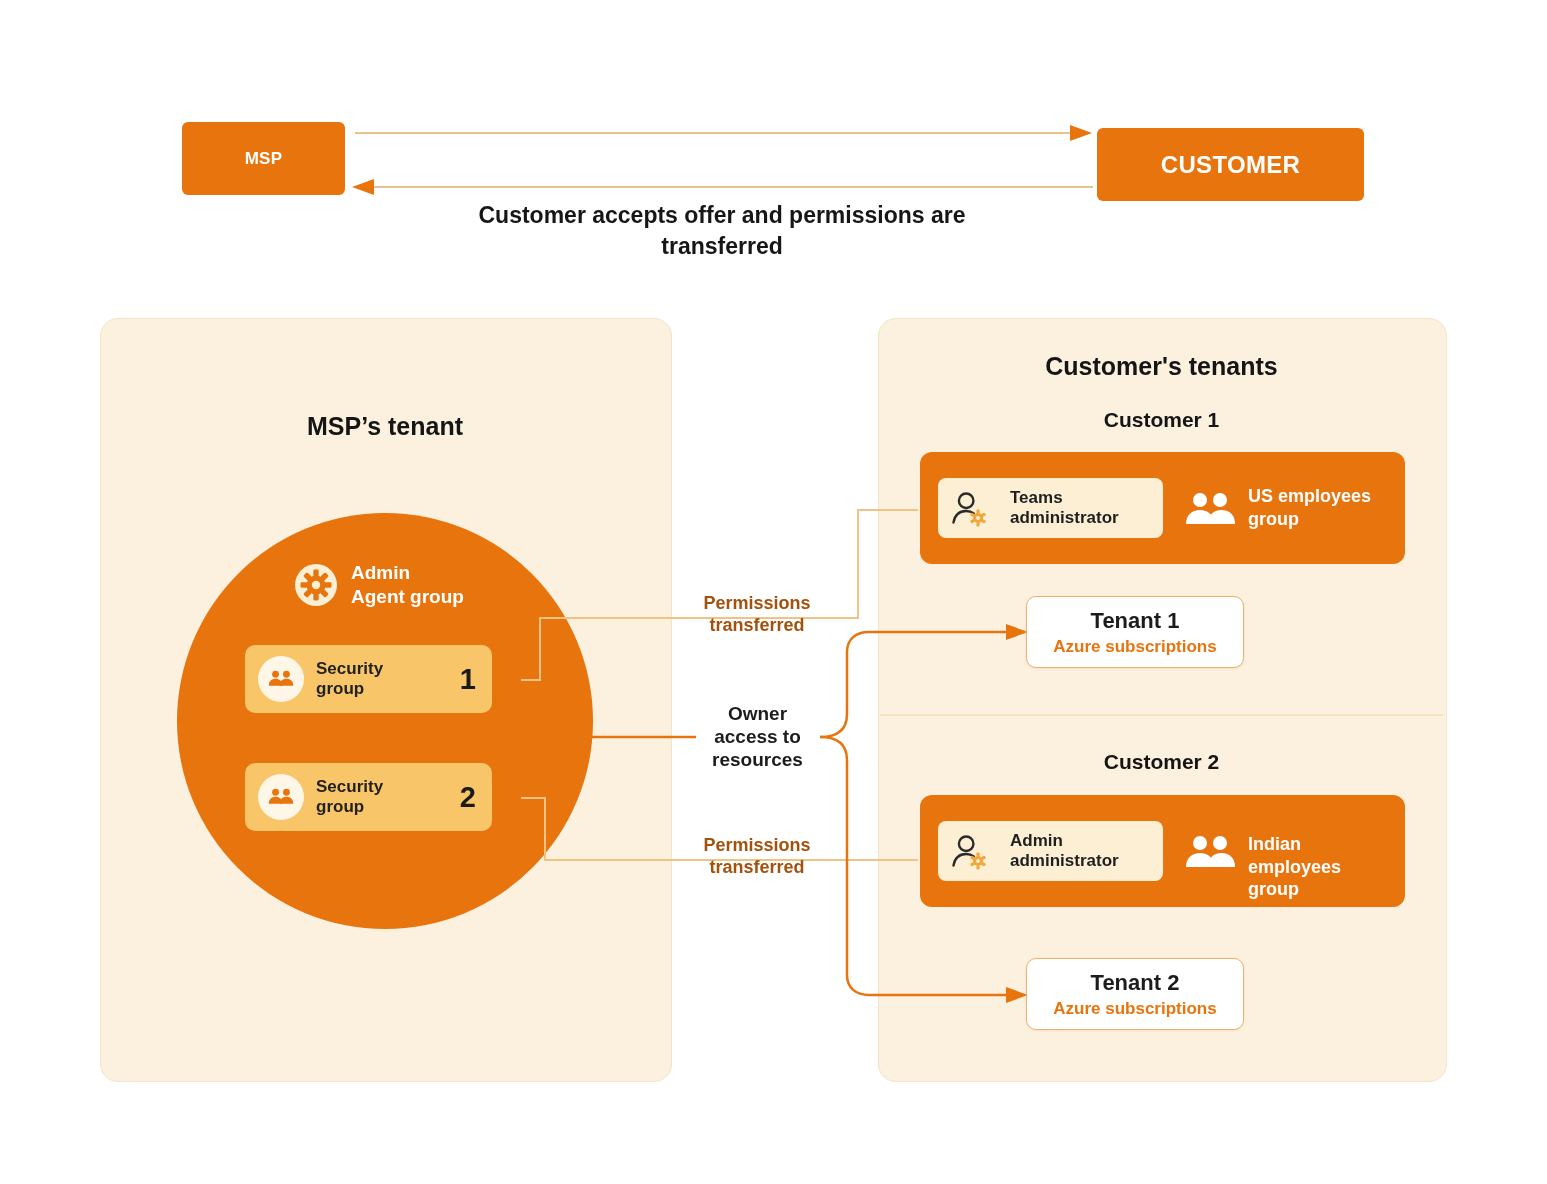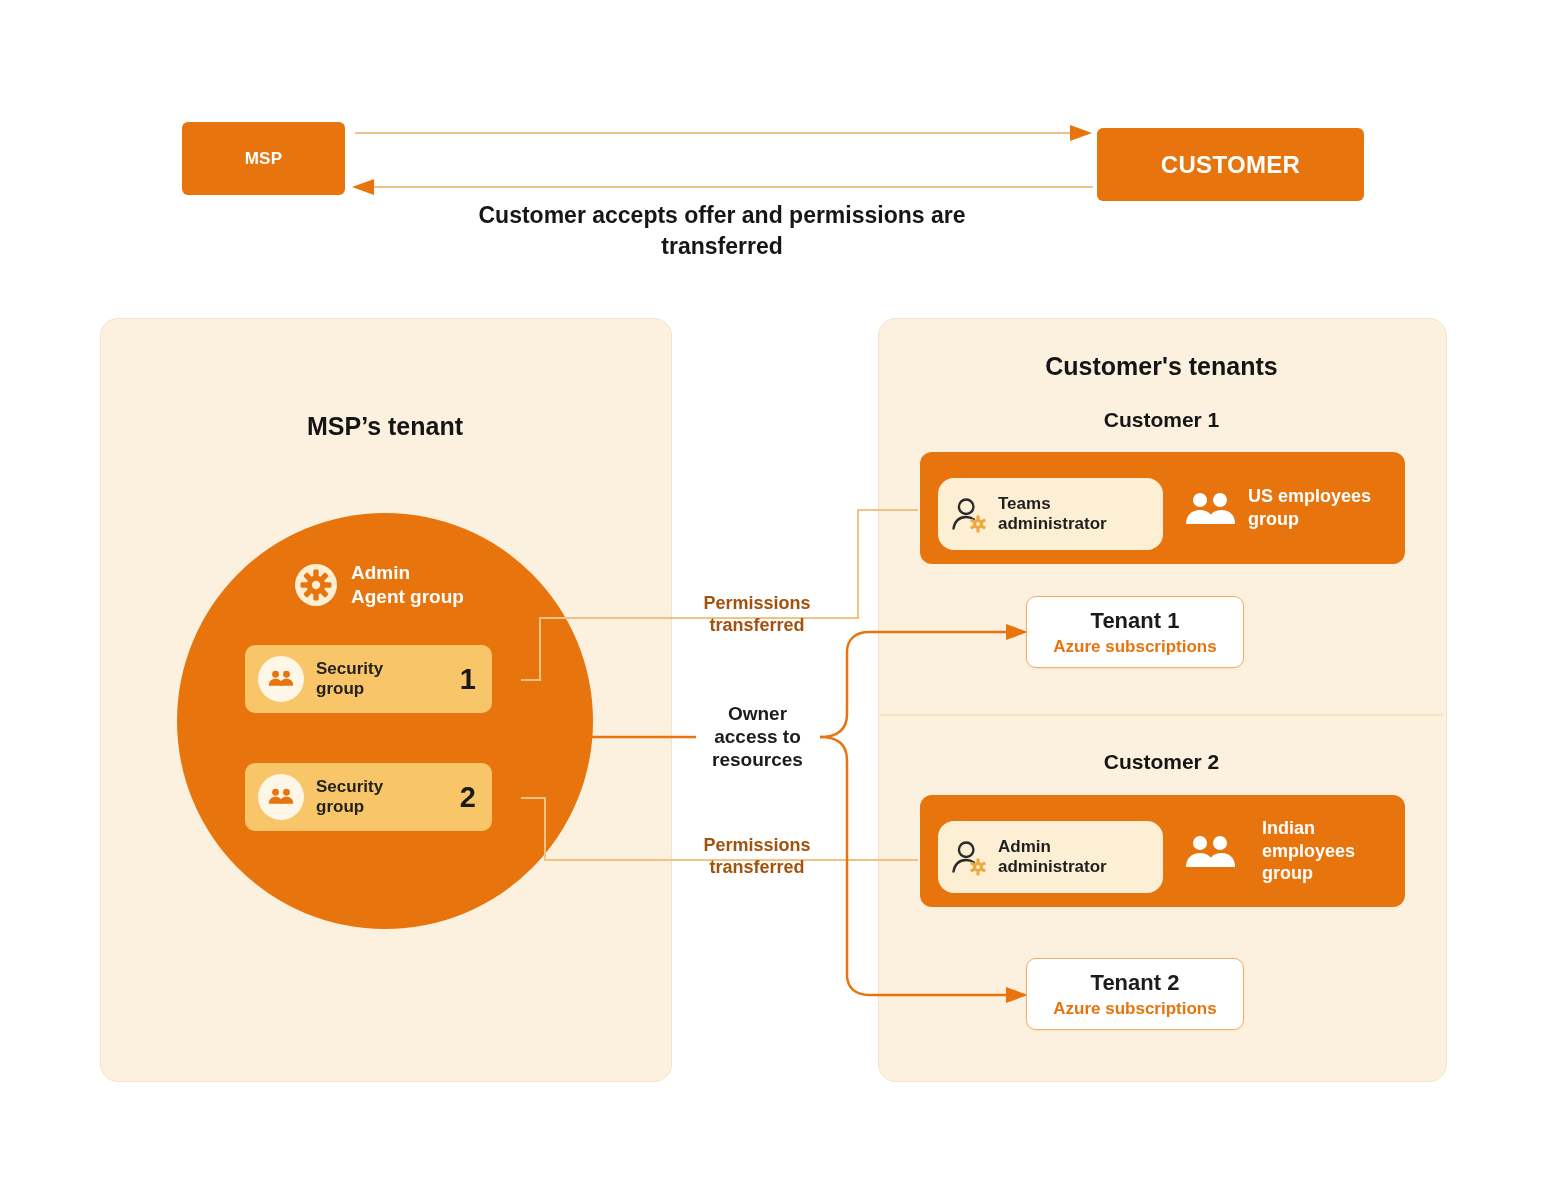--- a/index.html
+++ b/index.html
@@ -44,22 +44,22 @@
   
   .perm-label { width:150px; text-align:center; font-size:18px; font-weight:700;
     line-height:1.22; color:#A3520E; }
   .owner-label { left:700px; top:702px; width:115px; text-align:center; font-size:19px;
     font-weight:700; line-height:1.22; color:#1c1c1c; }
 
   
   .cust-heading { left:878px; width:567px; text-align:center; font-size:21px; font-weight:700; color:#151515; }
   .cust-box { left:920px; width:485px; height:112px; background:#E8740D; border-radius:12px; }
   .admin-chip {
-    position:absolute; left:18px; top:26px; width:225px; height:72px; background:#FCEFD4;
-    border-radius:16px; display:flex; align-items:center; gap:10px; padding-left:10px; box-sizing:border-box;
+    position:absolute; left:18px; top:26px; width:225px; height:60px; background:#FCEFD4;
+    border-radius:8px; display:flex; align-items:center; gap:22px; padding-left:10px; box-sizing:border-box;
   }
   .admin-chip .txt { font-size:17px; font-weight:600; line-height:1.2; color:#1f1f1f; width:132px; }
   .emp-icon { position:absolute; left:263px; }
   .emp-label { position:absolute; left:328px; color:#fff; font-size:18px; font-weight:600; line-height:1.25; }
 
   .tenant-box {
     left:1026px; width:218px; height:72px; background:#fff; border:1.5px solid #F3AE63;
     border-radius:10px; display:flex; flex-direction:column; align-items:center;
     justify-content:center; gap:3px; box-sizing:border-box; box-shadow:0 1px 3px rgba(0,0,0,.06);
   }
@@ -219,21 +219,21 @@
         </g>
       </svg>
       <div class="txt">Admin administrator</div>
     </div>
     <svg class="emp-icon" style="top:36px;" width="54" height="42" viewBox="0 0 54 42" fill="#ffffff">
       <circle cx="17" cy="12" r="7"></circle>
       <circle cx="37" cy="12" r="7"></circle>
       <path d="M3 36 c0-9 6-14 14-14 s14 5 14 14 Z"></path>
       <path d="M25 36 c0-9 5.5-14 13.5-14 S52 27 52 36 Z"></path>
     </svg>
-    <div class="emp-label" style="top:22px; width:110px;margin-left:14px;">Indian employees group</div>
+    <div class="emp-label" style="top:38px; width:110px;">Indian employees group</div>
   </div>
 
   <div class="abs tenant-box" style="top:958px;">
     <div class="tenant-name">Tenant 2</div>
     <div class="tenant-sub">Azure subscriptions</div>
   </div>
 
 </div>
 
 </body></html>

